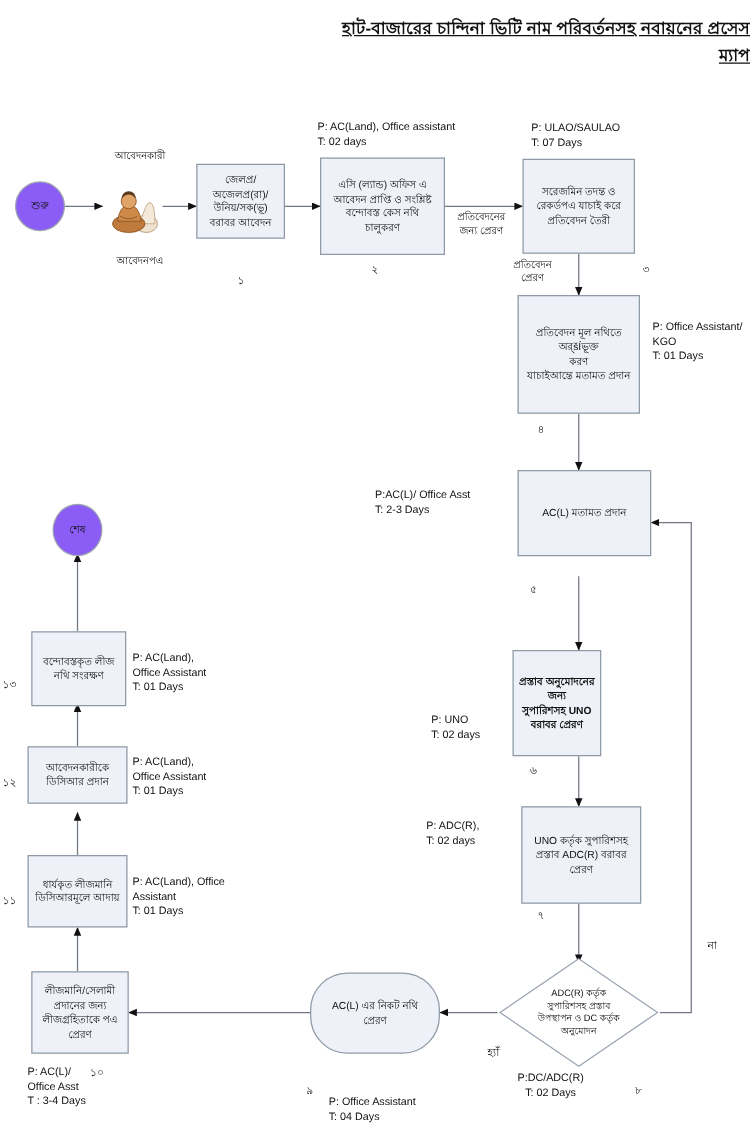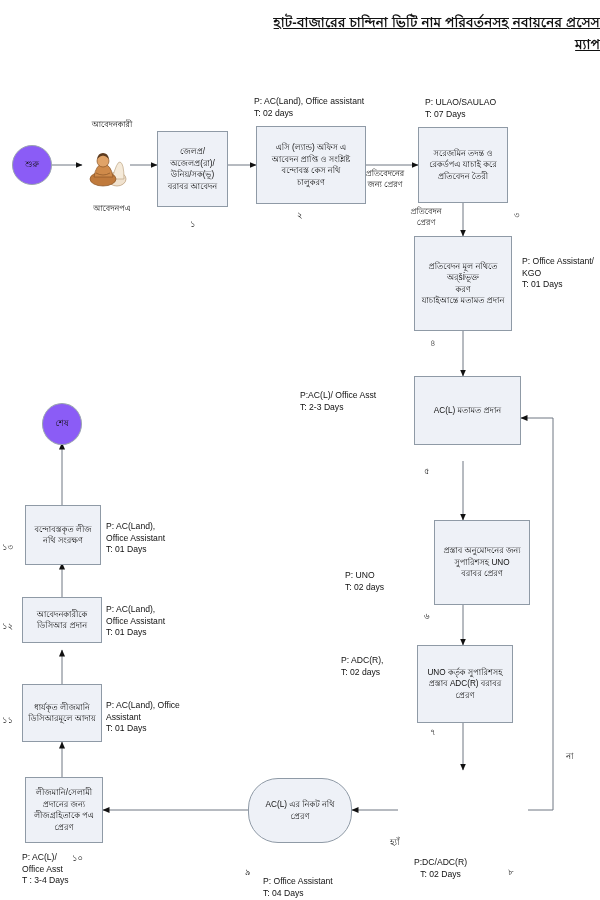--- a/index.html
+++ b/index.html
@@ -94,26 +94,26 @@
       <path d="M27 36 q5 -18 8 -17 q4 1 4 17 z" fill="#f5ead9" stroke="#bda584" stroke-width=".7"></path>
       <ellipse cx="18" cy="36" rx="13" ry="7" fill="#c07a3c" stroke="#8a5526" stroke-width=".7"></ellipse>
       <path d="M9 34 q2 -13 9 -13 q8 0 10 13 z" fill="#cf8a4a" stroke="#8a5526" stroke-width=".7"></path>
       <circle cx="18" cy="18" r="6" fill="#e0a368" stroke="#8a5526" stroke-width=".7"></circle>
       <path d="M12 16 q6 -7 12 0 q-1 -6 -6 -6 q-5 0 -6 6 z" fill="#5c3a1e"></path>
       <path d="M11 30 q7 4 14 0" stroke="#8a5526" stroke-width=".7" fill="none"></path>
     </svg>
   </div>
   <div class="caption" style="left:62px;top:202px;width:100px;">আবেদনপএ</div>
 
-  <div class="node" style="left: 157px; top: 131px; width: 71px; height: 76px; white-space: pre-line;">জেলপ্র/অজেলপ্র(রা)/
+  <div class="node" style="left: 157px; top: 131px; width: 71px; height: 60px; white-space: pre-line;">জেলপ্র/অজেলপ্র(রা)/
 উনিয়/সক(ভূ)
 বরাবর আবেদন</div>
   <div class="numlabel" style="left:190px;top:218px;">১</div>
 
-  <div class="node" style="left: 256px; top: 126px; width: 110px; height: 78px; white-space: pre-line;">এসি (ল্যান্ড) অফিস এ
+  <div class="node" style="left: 256px; top: 126px; width: 100px; height: 78px; white-space: pre-line;">এসি (ল্যান্ড) অফিস এ
 আবেদন প্রাপ্তি ও সংশ্লিষ্ট
 বন্দোবস্ত কেস নথি
 চালুকরণ</div>
   <div class="ptlabel" style="left: 254px; top: 96px; white-space: pre-line;">P: AC(Land), Office assistant
 T: 02 days</div>
   <div class="numlabel" style="left:297px;top:209px;">২</div>
   <div class="edgelabel" style="left: 350px; top: 168px; width: 70px; white-space: pre-line;">প্রতিবেদনের
 জন্য প্রেরণ</div>
 
   <div class="node" style="left: 418px; top: 127px; width: 90px; height: 76px; white-space: pre-line;">সরেজমিন তদন্ত ও
@@ -131,33 +131,42 @@
   <div class="ptlabel" style="left: 522px; top: 256px; white-space: pre-line;">P:  Office Assistant/
 KGO
 T:  01 Days</div>
   <div class="numlabel" style="left:430px;top:337px;">৪</div>
 
   <div class="node" style="left: 414px; top: 376px; width: 107px; height: 69px; white-space: pre-line;">AC(L)  মতামত প্রদান</div>
   <div class="ptlabel" style="left: 300px; top: 390px; white-space: pre-line;">P:AC(L)/ Office Asst
 T: 2-3 Days</div>
   <div class="numlabel" style="left:424px;top:465px;">৫</div>
 
-  <div class="node" style="left: 434px; top: 520px; width: 96px; height: 85px; white-space: pre-line;">প্রস্তাব অনুমোদনের জন্য
+  <div class="node" style="left: 410px; top: 520px; width: 71px; height: 85px; white-space: pre-line; font-weight: bold;">প্রস্তাব অনুমোদনের জন্য
 সুপারিশসহ UNO
 বরাবর প্রেরণ</div>
   <div class="ptlabel" style="left: 345px; top: 570px; white-space: pre-line;">P: UNO
 T: 02 days</div>
   <div class="numlabel" style="left:424px;top:610px;">৬</div>
 
   <div class="node" style="left: 417px; top: 645px; width: 96px; height: 78px; white-space: pre-line;">UNO কর্তৃক সুপারিশসহ
 প্রস্তাব ADC(R) বরাবর প্রেরণ</div>
   <div class="ptlabel" style="left: 341px; top: 655px; white-space: pre-line;">P: ADC(R),
 T: 02 days</div>
   <div class="numlabel" style="left:430px;top:726px;">৭</div>
 
+  <div class="diamond" style="left:398px;top:765px;width:130px;height:90px;">
+    <svg width="130" height="90" viewBox="0 0 130 90">
+      <polygon points="65,2 128,45 65,88 2,45" fill="#ffffff" stroke="#9aa4b0" stroke-width="1"></polygon>
+    </svg>
+    <div class="dlabel" style="white-space: pre-line;">ADC(R)  কর্তৃক
+সুপারিশসহ প্রস্তাব
+উপস্থাপন ও DC কর্তৃক
+অনুমোদন</div>
+  </div>
   <div class="ptlabel" style="left: 414px; top: 857px; text-align: center; white-space: pre-line;">P:DC/ADC(R)
 T: 02 Days</div>
   <div class="numlabel" style="left:508px;top:866px;">৮</div>
   <div class="numlabel" style="left:566px;top:750px;">না</div>
   <div class="numlabel" style="left:390px;top:836px;">হ্যাঁ</div>
 
   <div class="node" style="left: 248px; top: 778px; width: 104px; height: 65px; white-space: pre-line; border-radius: 30px;">AC(L) এর নিকট নথি
 প্রেরণ</div>
   <div class="ptlabel" style="left: 263px; top: 876px; white-space: pre-line;">P: Office Assistant
 T: 04 Days</div>

